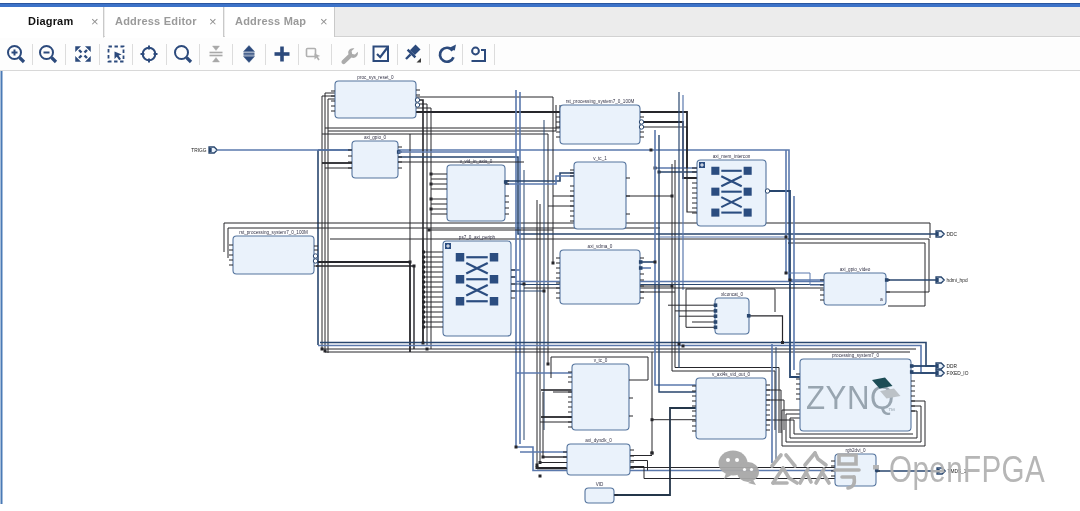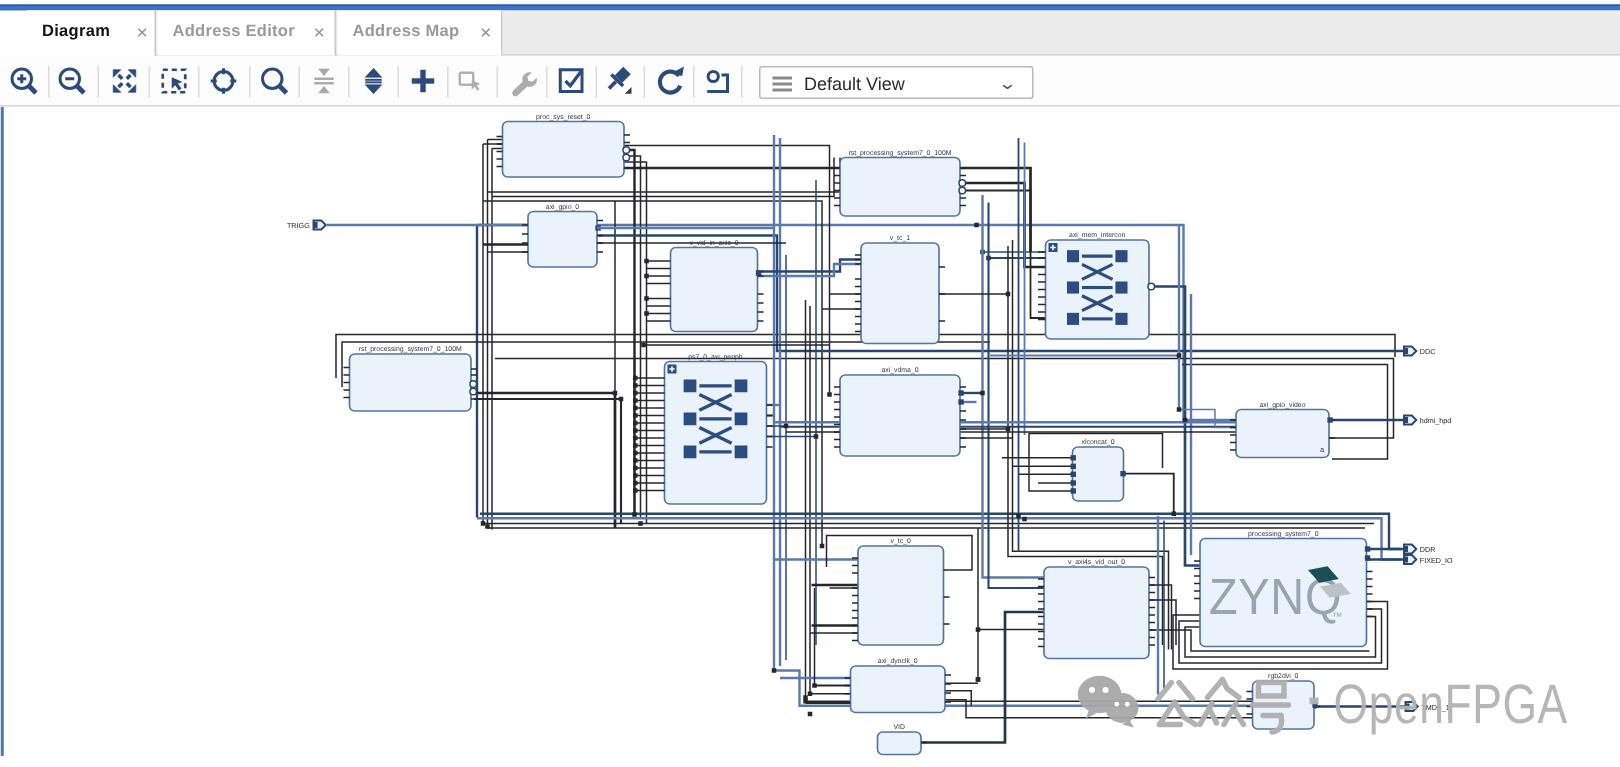--- a/index.html
+++ b/index.html
@@ -629,23 +629,14 @@
     <g transform="translate(434,4)" fill="none" stroke="#2c4a7c">
       <path d="M18.6 8.6 a7 7 0 1 0 0.9 6.6" stroke-width="2.7"></path>
       <path d="M13.5 6.8 l7.3 1.8 l1.2 -6.2 z" fill="#2c4a7c" stroke="none"></path>
     </g>
 
     <g transform="translate(467,4)" fill="none" stroke="#2c4a7c">
       <circle cx="8.5" cy="9" r="3.4" stroke-width="2"></circle>
       <path d="M4.5 19 h13.5 v-11 h-4" stroke-width="2"></path>
     </g>
   </svg>
-  <div id="ddv">
-    <div class="ham">
-          <div></div>
-          <div></div>
-          <div></div>
-        </div>
-    <span class="txt">Default View</span>
-    <span class="chev">⌄</span>
-  </div>
   </div>
 </div>
 
 </body></html>

